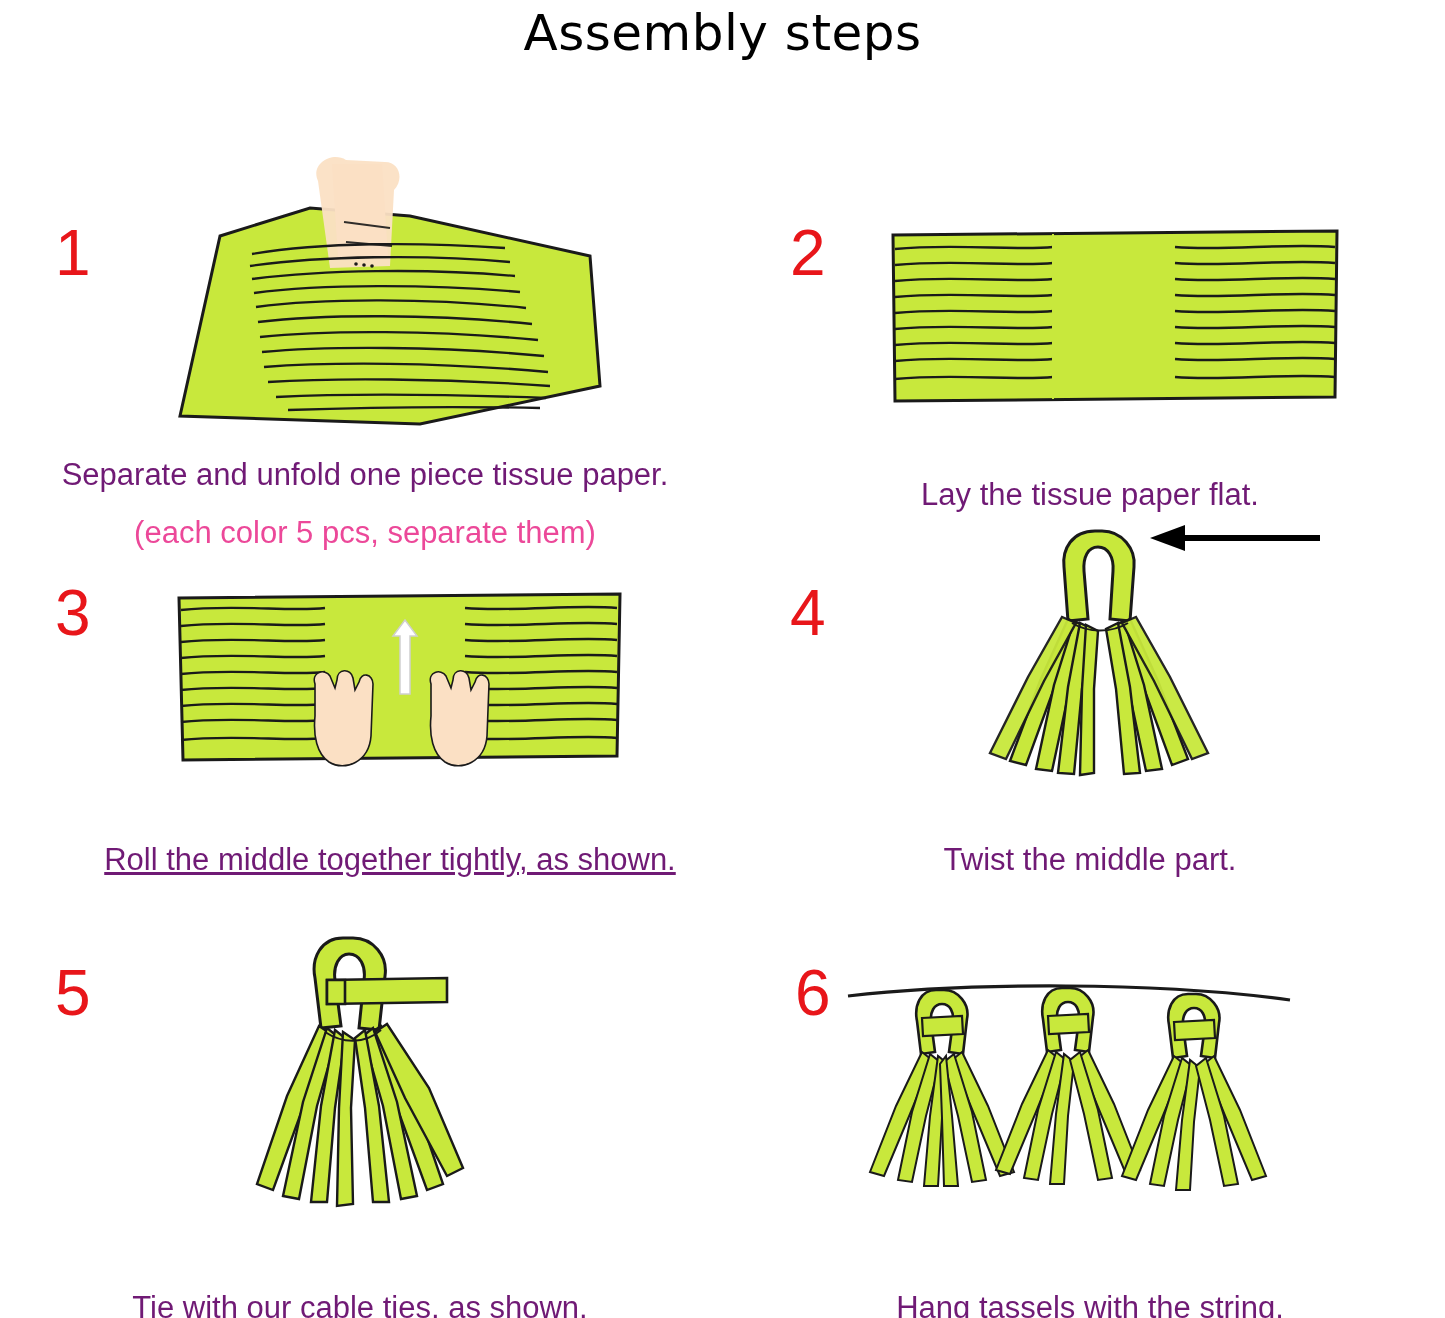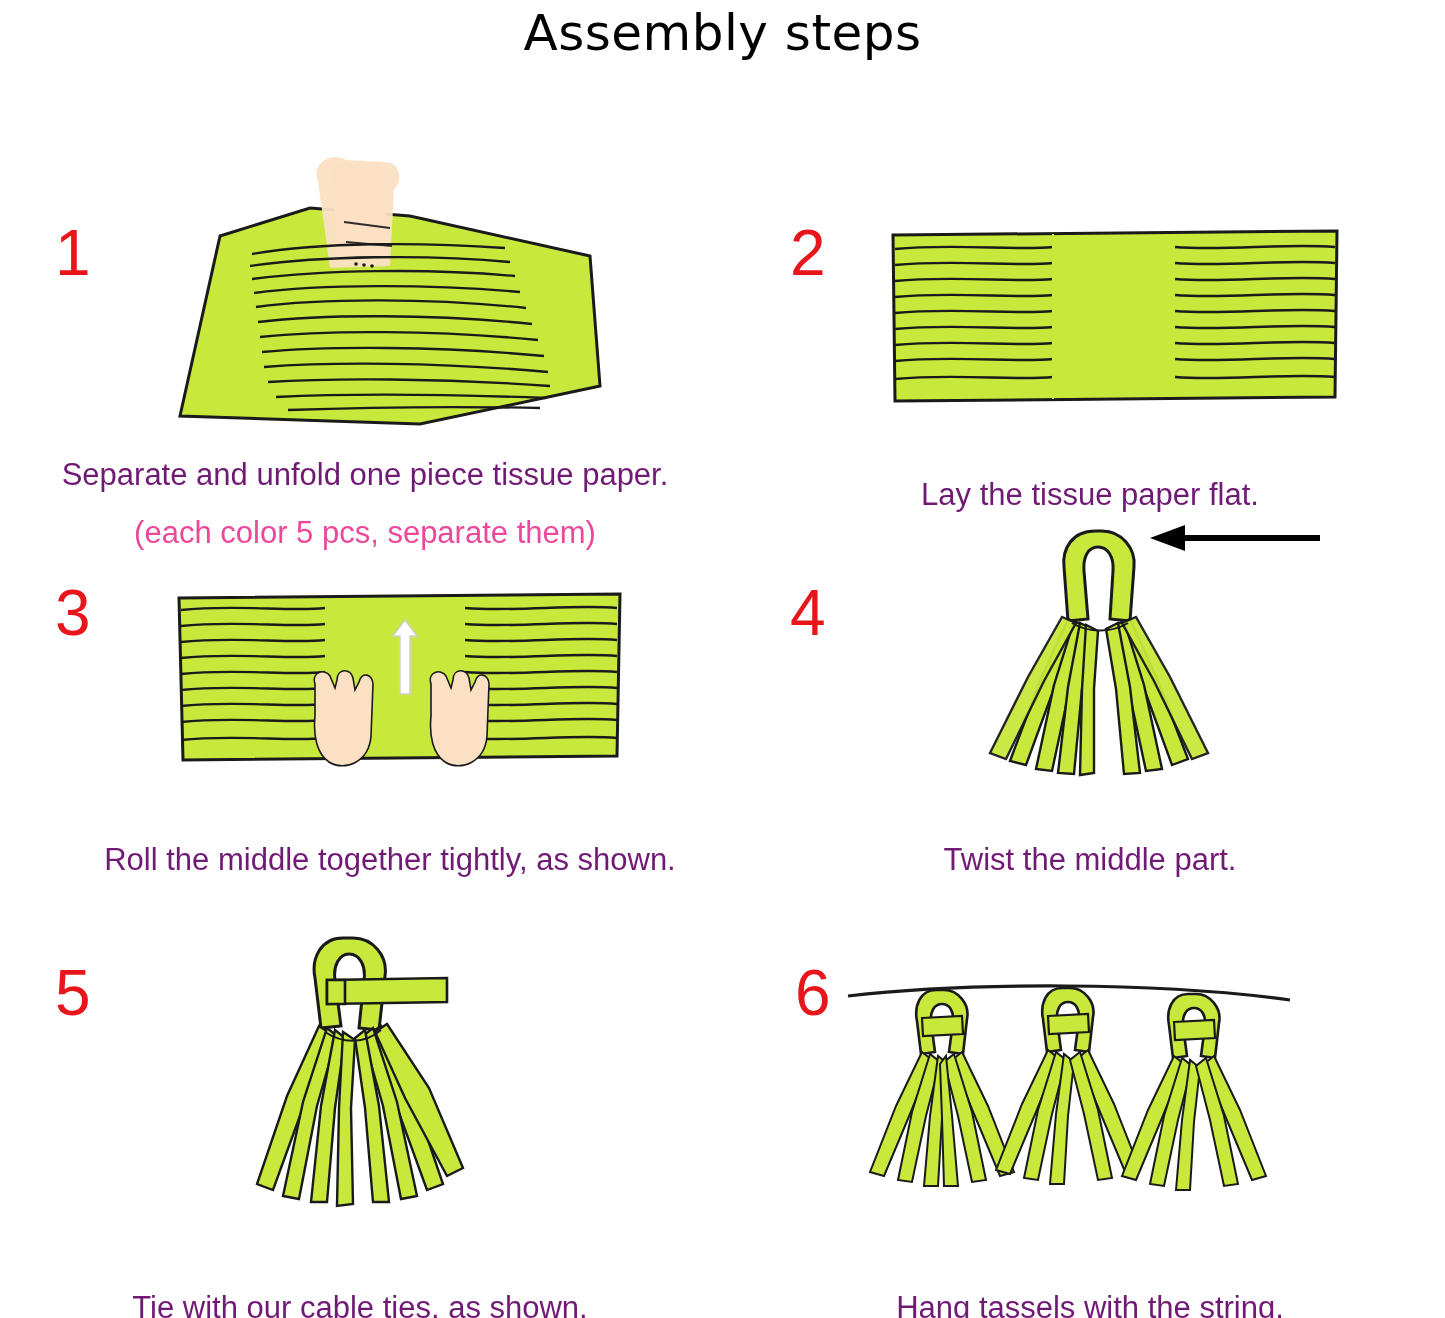--- a/index.html
+++ b/index.html
@@ -166,21 +166,21 @@
           <path d="M300 162 C350 166 410 158 452 162"></path>
         </g>
 
         <path d="M228 60 L240 44 L252 60 L245 60 L245 118 L235 118 L235 60 Z" fill="#ffffff" stroke="#cfcfcf" stroke-width="1.5"></path>
 
         <path d="M150 108 C146 96 160 92 165 100 L170 112 L172 104 C172 92 186 92 188 102 L190 114 L194 106 C196 95 208 98 208 108 L206 160 C204 186 180 196 164 186 C152 178 148 160 150 140 Z" fill="#fbe0c4" stroke="#1a1a1a" stroke-width="1.6"></path>
 
         <path d="M266 108 C262 96 276 92 281 100 L286 112 L288 104 C288 92 302 92 304 102 L306 114 L310 106 C312 95 324 98 324 108 L322 160 C320 186 296 196 280 186 C268 178 264 160 266 140 Z" fill="#fbe0c4" stroke="#1a1a1a" stroke-width="1.6"></path>
       </svg>
     </div>
-    <div class="caption" style="left:0px; top:780px; width:780px;">Roll the middle together tightly, as shown.</div>
+    <div class="caption" style="left:0px; top:780px; width:780px;text-decoration:underline;">Roll the middle together tightly, as shown.</div>
   </div>
 
   <div class="step">
     <div class="step-number" style="left:790px; top:520px;">4</div>
     <div class="fig" style="left:840px; top:440px;">
       <svg width="500" height="330" viewBox="0 0 500 330">
 
         <g>
           <line x1="480" y1="37" x2="320" y2="37" stroke="#000" stroke-width="6"></line>
           <path d="M310 37 L345 24 L345 50 Z" fill="#000"></path>

